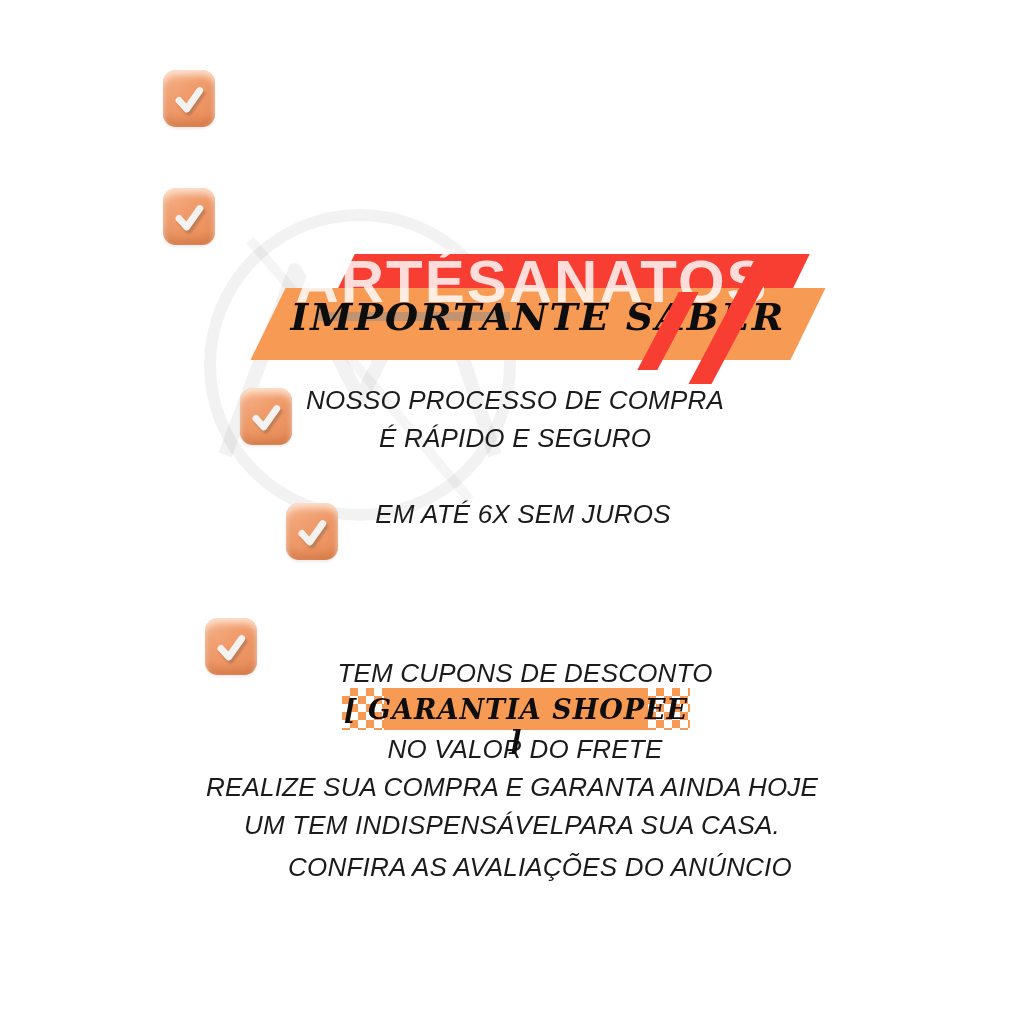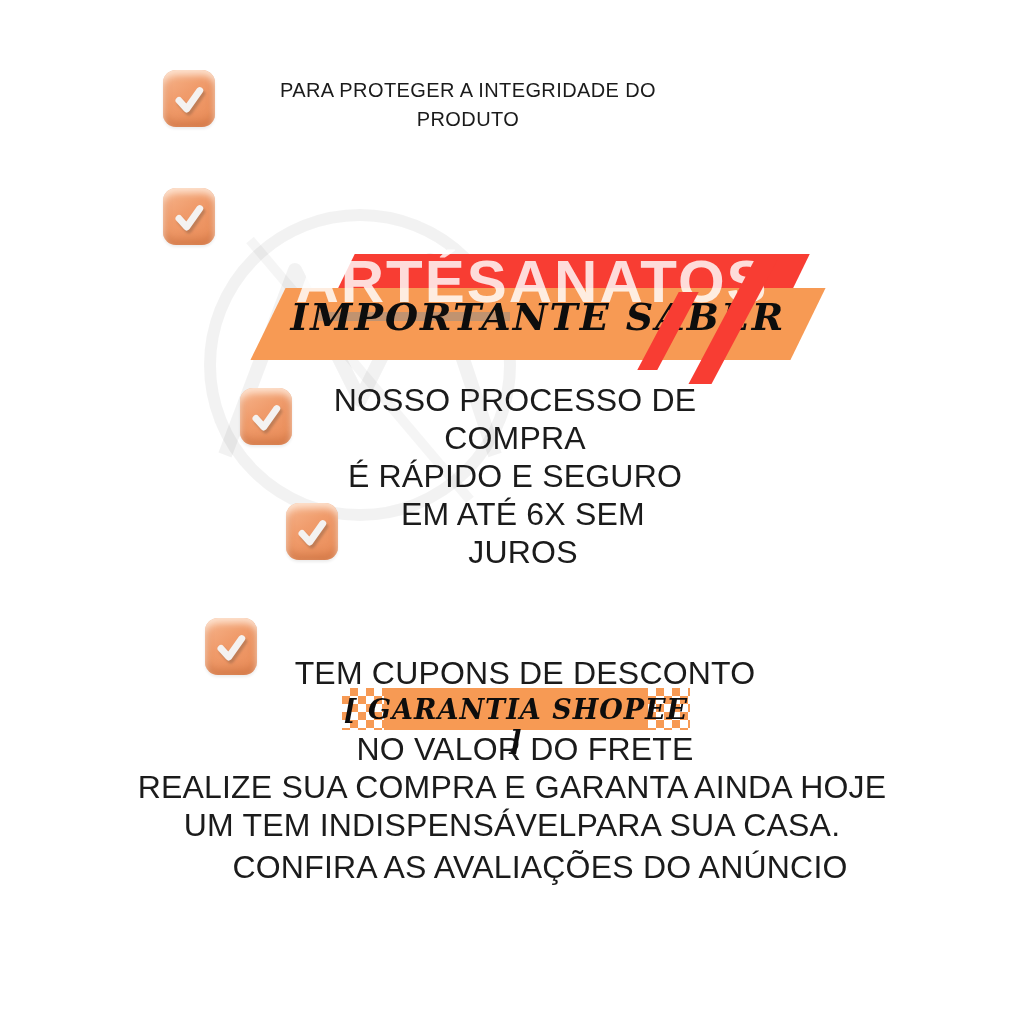--- a/index.html
+++ b/index.html
@@ -18,21 +18,21 @@
     background:linear-gradient(145deg,#f7b68e 0%,#f09c6c 42%,#e98b57 100%);
     box-shadow:inset 0 5px 7px rgba(255,236,222,.85), inset 0 -6px 9px rgba(186,97,52,.45),
                0 2px 3px rgba(0,0,0,.08);
     display:flex;align-items:center;justify-content:center;flex:0 0 auto;
   }
   .checkbox svg{width:40px;height:40px;filter:drop-shadow(2px 3px 1px rgba(110,80,60,.35));}
 
   
   .row-text{text-align:center;}
   .t-sm{font-size:20px;line-height:29px;letter-spacing:.4px;}
-  .t-lg{font-size:32px;line-height:38px;letter-spacing:.2px;}
+  .t-lg{font-size:26px;line-height:38px;letter-spacing:.2px;font-style:italic;}
 
   
   .banner{left:230px;top:250px;width:620px;height:140px;}
   .red-band{position:absolute;left:115px;top:4px;width:455px;height:40px;
     transform:skewX(-26deg);z-index:1;}
   .orange-band{position:absolute;left:38px;top:38px;width:540px;height:72px;
     transform:skewX(-26deg);z-index:2;}
   .wm-text{position:absolute;left:62px;top:-3px;width:480px;text-align:center;z-index:3;
     font-size:60px;font-weight:bold;letter-spacing:2px;color:rgba(255,255,255,.82);}
   .gray-bar{position:absolute;left:88px;top:62px;width:192px;height:9px;
@@ -65,21 +65,20 @@
 </svg>
 
 <div class="abs" style="left:163px;top:70px;">
   <div class="checkbox">
     <svg viewBox="0 0 52 52">
       <path d="M13 28 L23 39 L40 15" fill="none" stroke="#f4f2f1" stroke-width="9" stroke-linecap="round" stroke-linejoin="round"></path>
     </svg>
   </div>
 </div>
 <div class="abs row-text t-sm" style="left:248px;top:76px;width:440px;">
-  <div>PARA PROTEGER A INTEGRIDADE DO PRODUTO</div>
 </div>
 
 <div class="abs" style="left:163px;top:188px;">
   <div class="checkbox">
     <svg viewBox="0 0 52 52">
       <path d="M13 28 L23 39 L40 15" fill="none" stroke="#f4f2f1" stroke-width="9" stroke-linecap="round" stroke-linejoin="round"></path>
     </svg>
   </div>
 </div>
 <div class="abs row-text t-sm" style="left:230px;top:184px;width:400px;">

